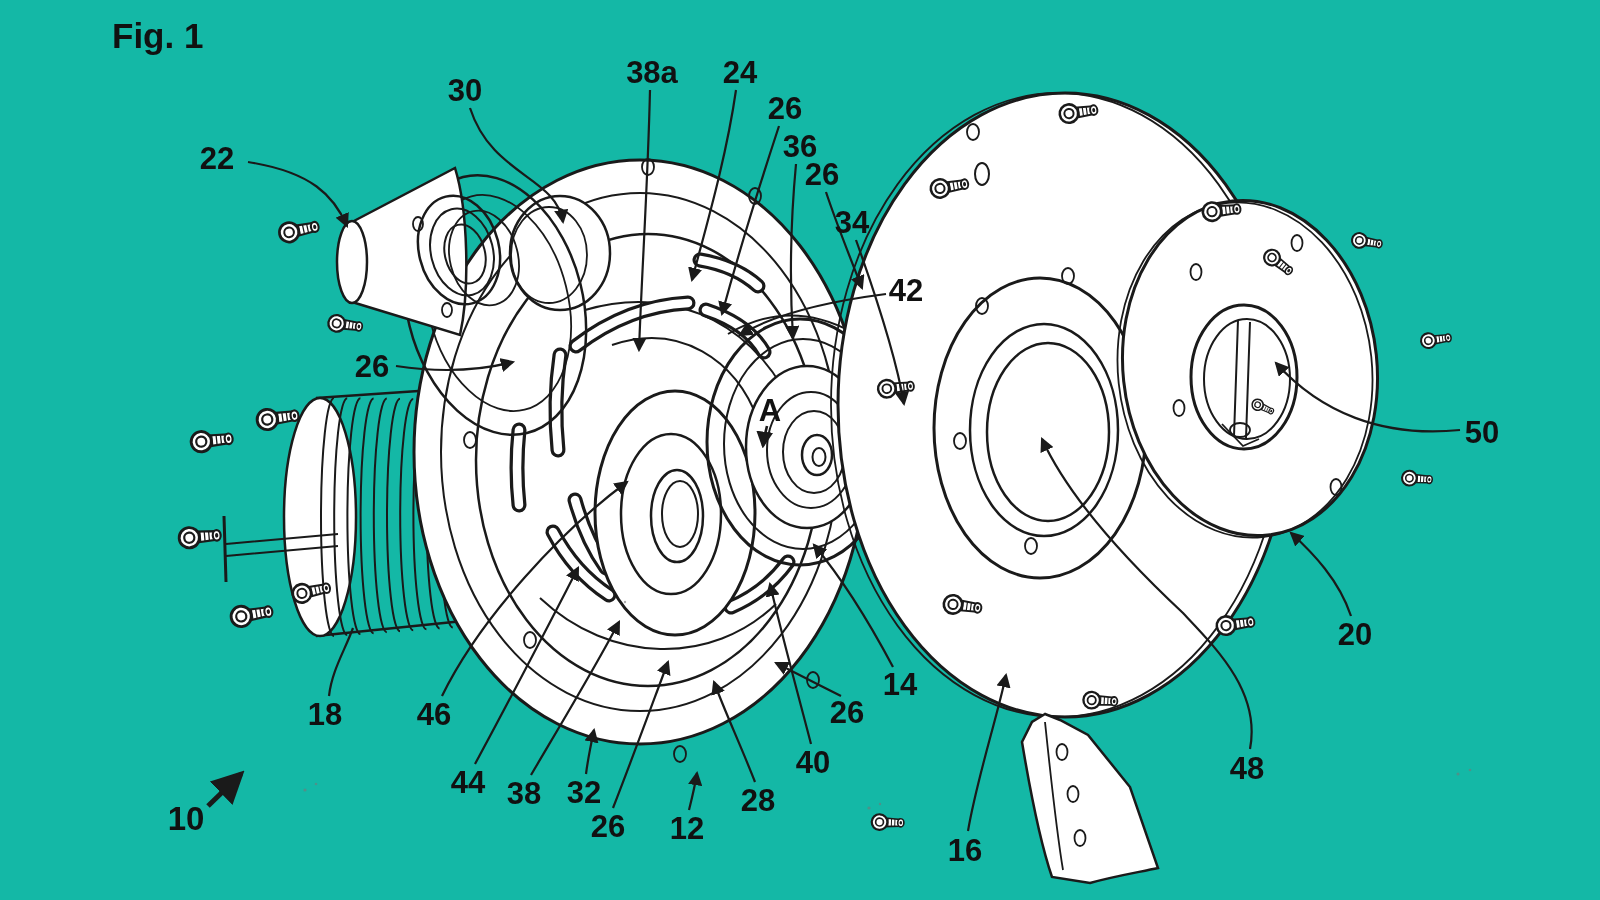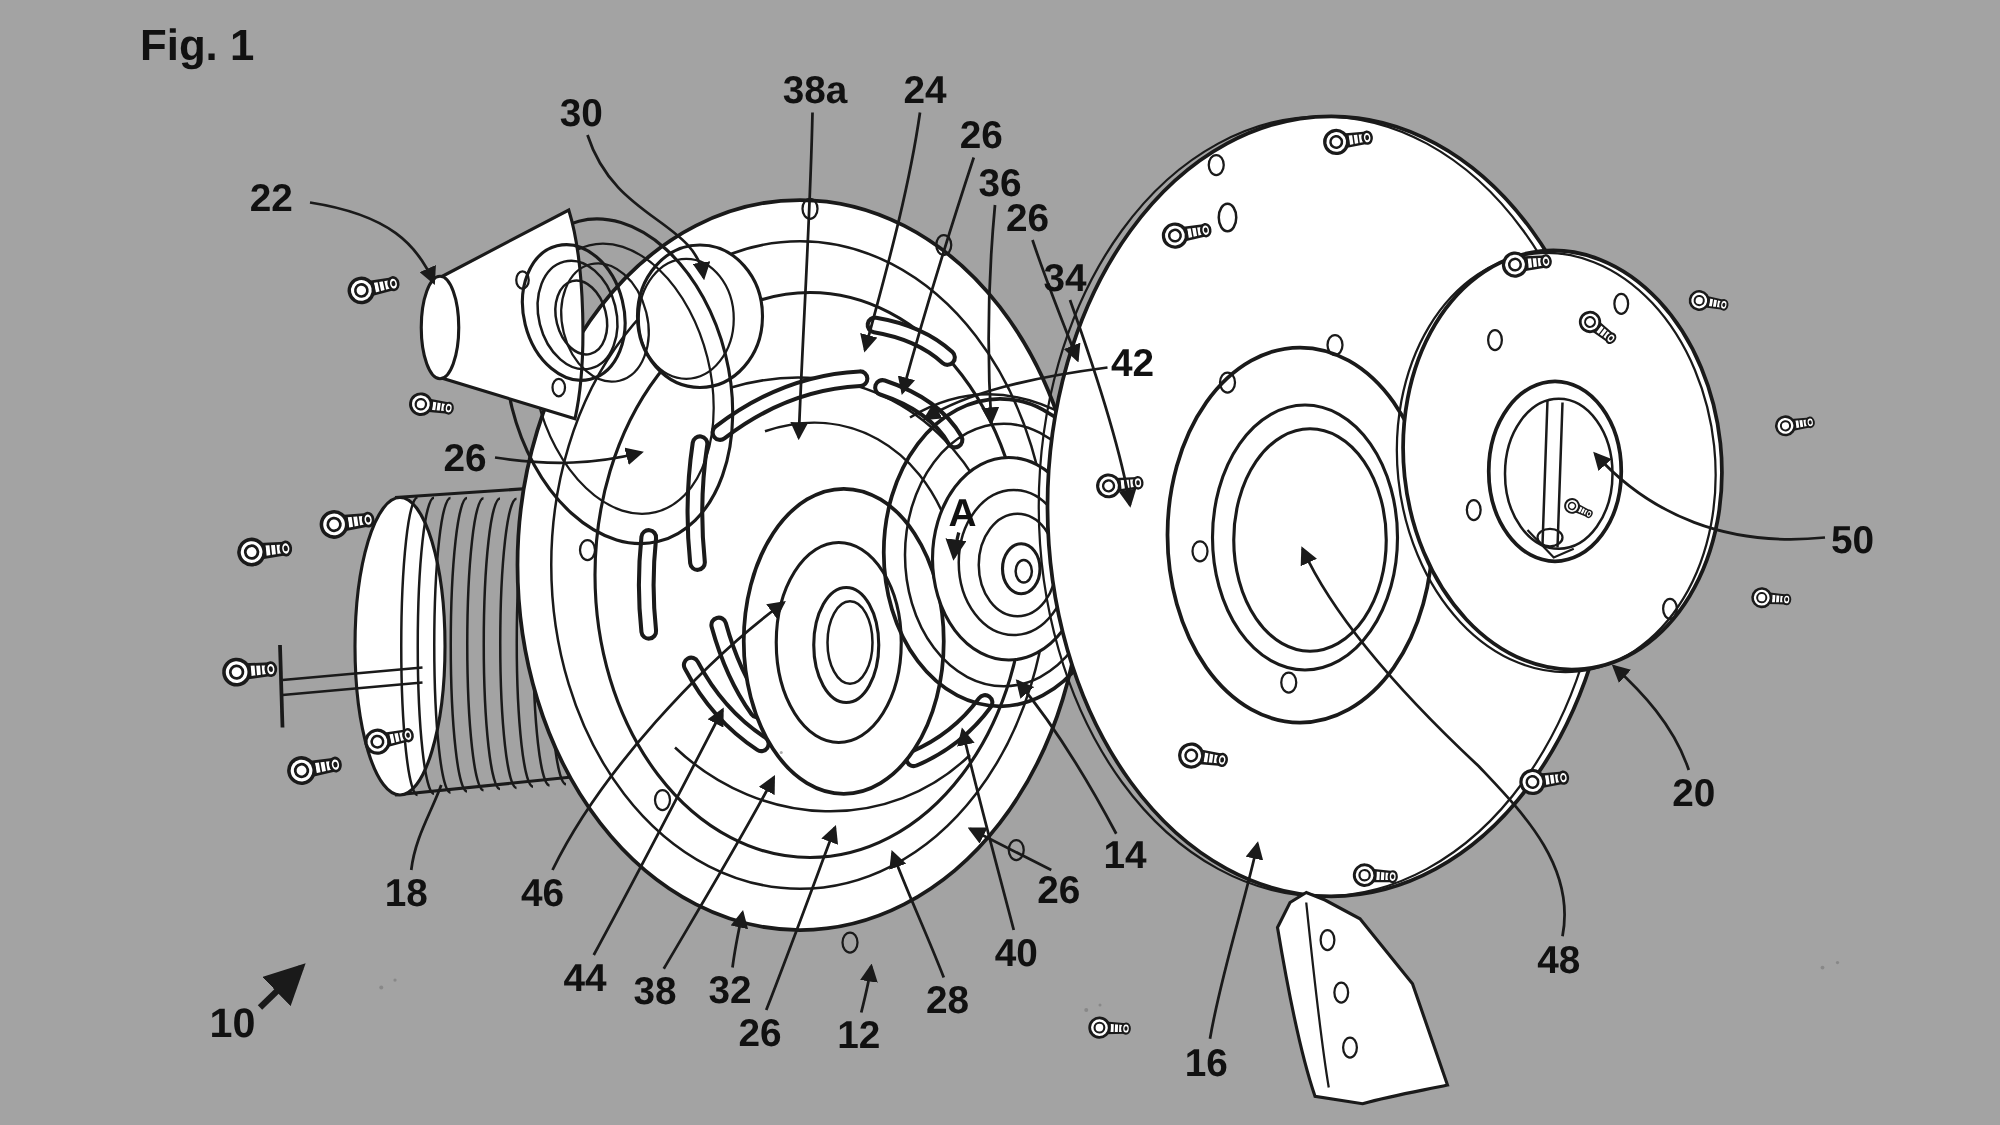--- a/index.html
+++ b/index.html
@@ -1,16 +1,16 @@
 <!DOCTYPE html>
 <html><head>
 <meta charset="utf-8">
 <style>
   html,body{margin:0;padding:0;background:#fff;}
-  .canvas{position:relative;width:1600px;height:900px;background:#a3a3a3;overflow:hidden;}
+  .canvas{position:relative;width:1600px;height:900px;background:#14b8a6;overflow:hidden;}
   svg{display:block;}
   .ln{fill:none;stroke:#1a1a1a;}
   .w3{stroke-width:3;}
   .w25{stroke-width:2.5;}
   .w2{stroke-width:2;}
   .w18{stroke-width:1.8;}
   .wh{fill:#fff;}
   .slot-o{fill:none;stroke:#1a1a1a;stroke-width:15;stroke-linecap:round;}
   .slot-i{fill:none;stroke:#fff;stroke-width:8.5;stroke-linecap:round;}
   .leader{fill:none;stroke:#1a1a1a;stroke-width:2.2;}

